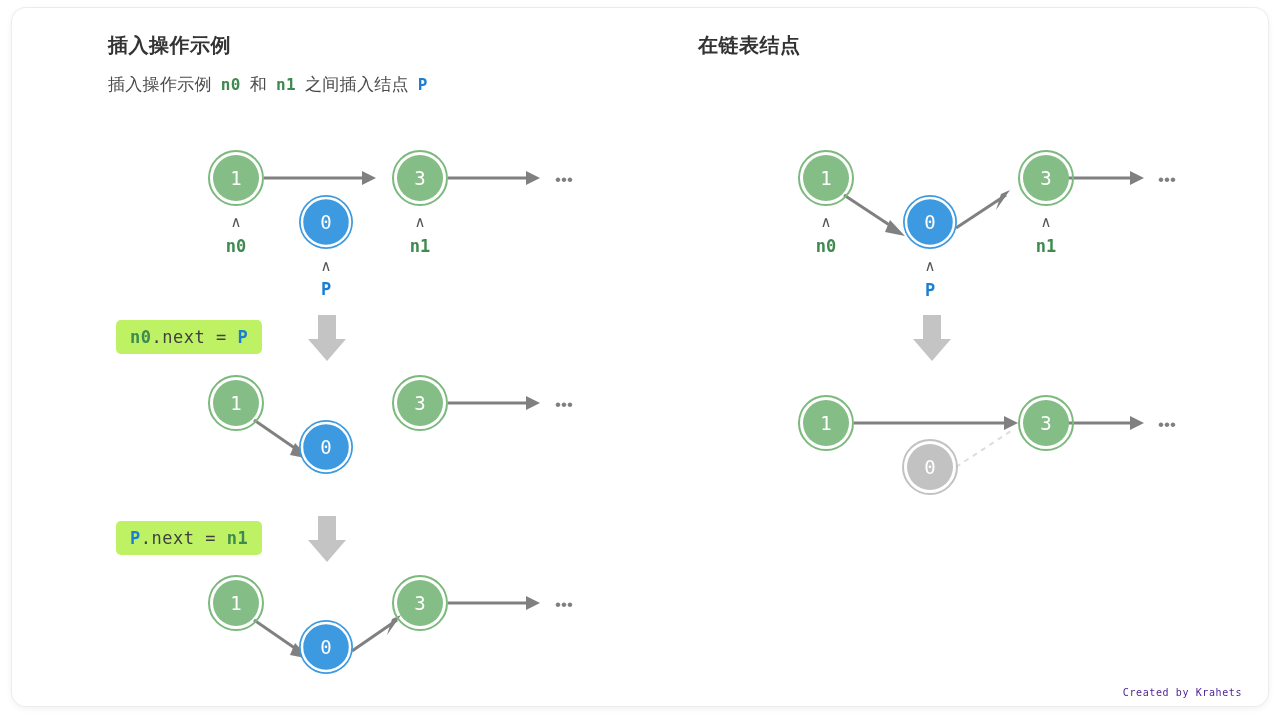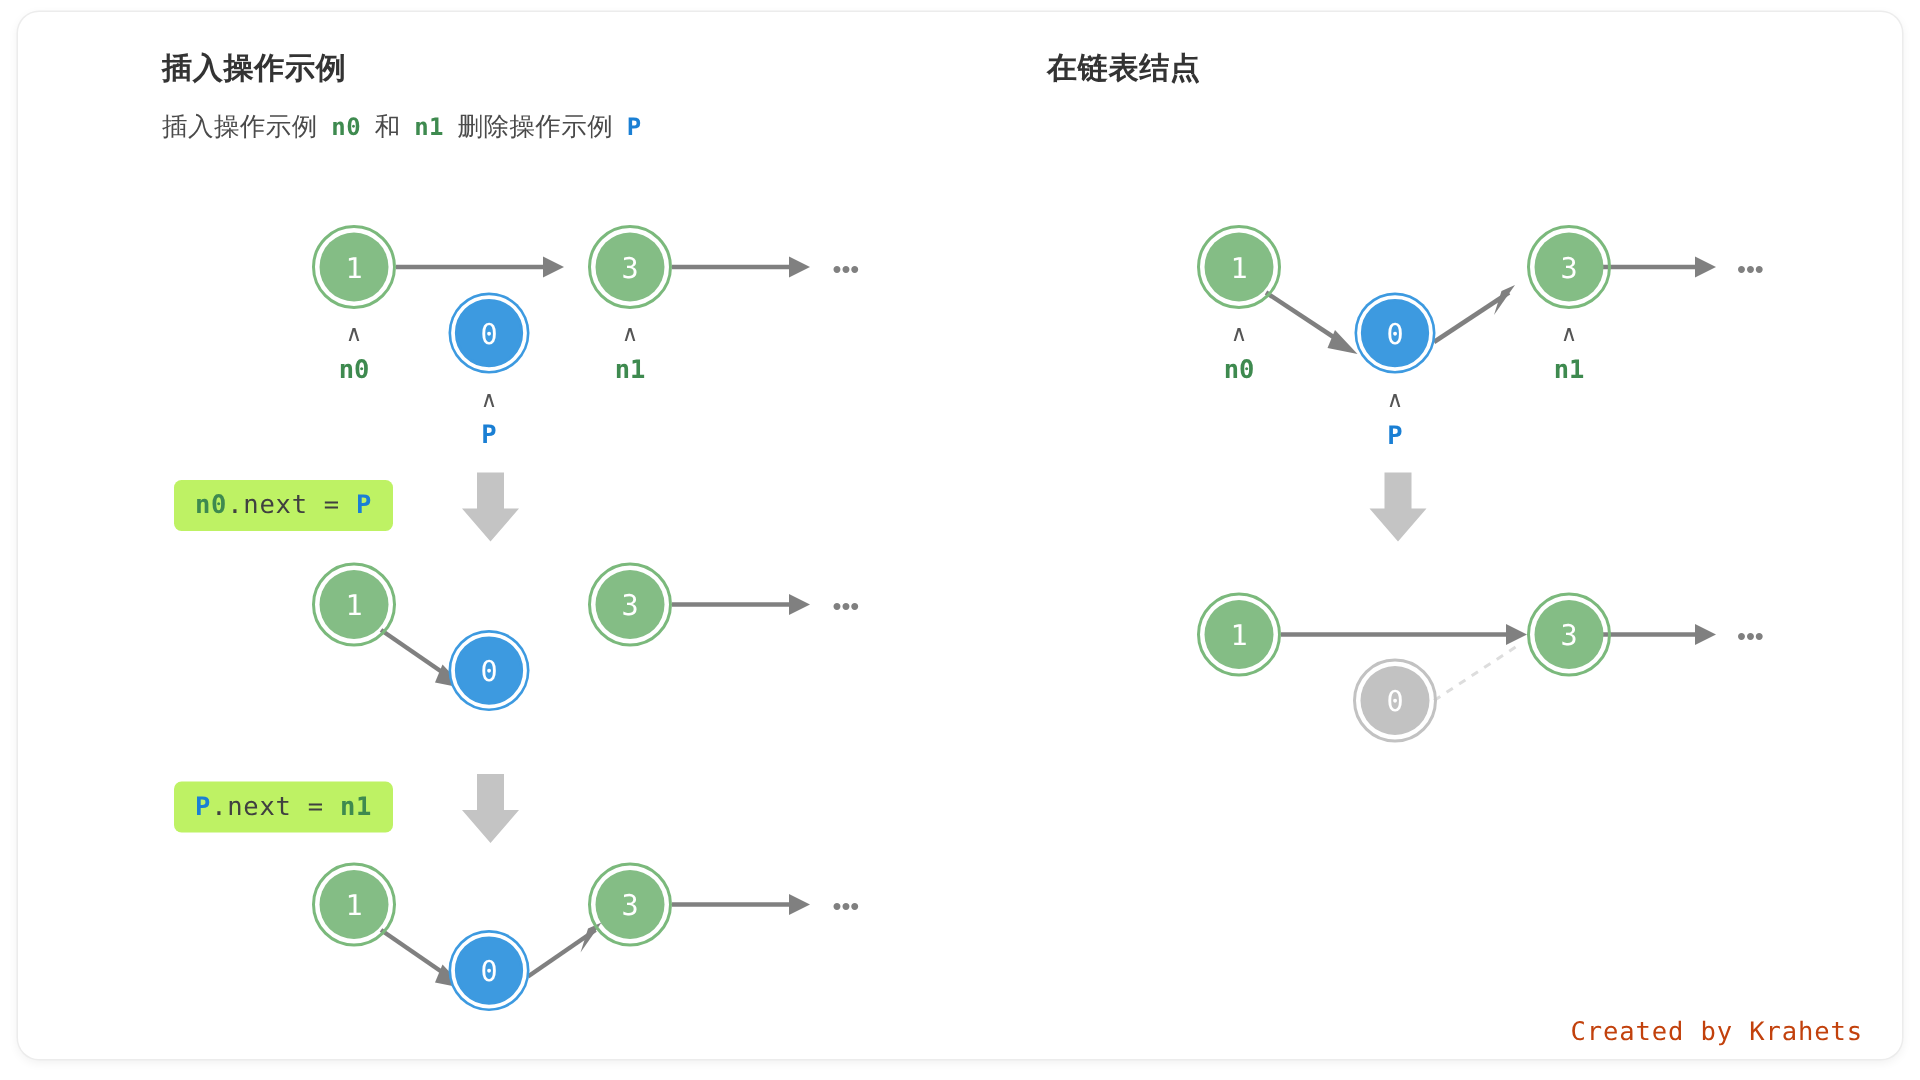--- a/index.html
+++ b/index.html
@@ -69,22 +69,22 @@
     white-space: nowrap;
     letter-spacing: 0.5px;
   }
   .code-chip b { font-weight: bold; }
 
   .footer {
     position: absolute;
     right: 38px;
     bottom: 22px;
     font-family: "DejaVu Sans Mono", monospace;
-    font-size: 17px;
-    color: #c2410c;
+    font-size: 10px;
+    color: #4c1d95;
     letter-spacing: 0.6px;
   }
 
   svg { display: block; overflow: visible; }
   .node-num {
     font-family: "DejaVu Sans Mono", monospace;
     font-size: 19px;
     fill: #ffffff;
   }
   .lbl {
@@ -107,21 +107,21 @@
 <div id="canvas">
   <div class="card"></div>
 
   <div class="panel panel-left">
     <div class="panel-title">插入操作示例</div>
     <div class="panel-sub">
       <span>插入操作示例</span>
       <span class="mono green-tok">n0</span>
       <span>和</span>
       <span class="mono green-tok">n1</span>
-      <span>删除操作示例</span>
+      <span>之间插入结点</span>
       <span class="mono blue-tok">P</span>
     </div>
   </div>
 
   <div class="scene" style="left:180px; top:138px;">
     <svg width="420" height="170" viewBox="0 0 420 170">
 
       <g>
         <line x1="84" y1="40" x2="182" y2="40" stroke="#808080" stroke-width="3"></line>
         <polygon points="182,33 196,40 182,47" fill="#808080"></polygon>

